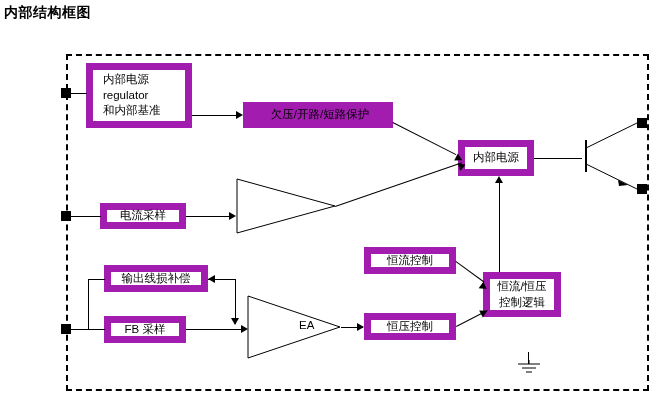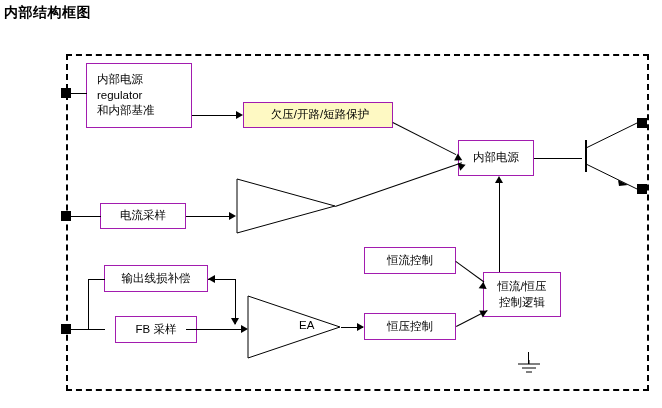--- a/index.html
+++ b/index.html
@@ -37,33 +37,33 @@
     left: 66px;
     top: 54px;
     width: 583px;
     height: 337px;
     border: 2px dashed #000;
     box-sizing: border-box;
   }
   .blk {
     position: absolute;
     box-sizing: border-box;
-    border: 1px solid #a21caf;
+    border: 7px solid #a21caf;
     background: #ffffff;
     font-size: 11.5px;
     line-height: 1.35;
     display: flex;
     align-items: center;
     justify-content: center;
     text-align: center;
     padding: 2px 4px;
     white-space: pre-line;
   }
   .blk.green {
-    background: #fef9c3;
+    background: #a21caf;
     padding-left: 8px;
   }
   
   .pad {
     position: absolute;
     width: 10px;
     height: 10px;
     background: #000;
   }
   
@@ -149,21 +149,21 @@
 
   <div class="blk" style="left:483px; top:272px; width:78px; height:45px;">
     <span>恒流/恒压
 控制逻辑</span>
   </div>
 
   <div class="blk" style="left:104px; top:265px; width:104px; height:27px;">
     <span>输出线损补偿</span>
   </div>
 
-  <div class="blk" style="left:104px; top:316px; width:82px; height:27px;margin-left:11px;">
+  <div class="blk" style="left:104px; top:316px; width:82px; height:27px;">
     <span>FB 采样</span>
   </div>
 
   <div class="blk" style="left:364px; top:313px; width:92px; height:27px;">
     <span>恒压控制</span>
   </div>
 
   <div class="tri-wrap" style="left:236px; top:178px; width:100px; height:56px;">
     <svg width="100" height="56" viewBox="0 0 100 56">
       <polygon points="1,1 99,28 1,55" fill="#ffffff" stroke="#000000" stroke-width="1"></polygon>

